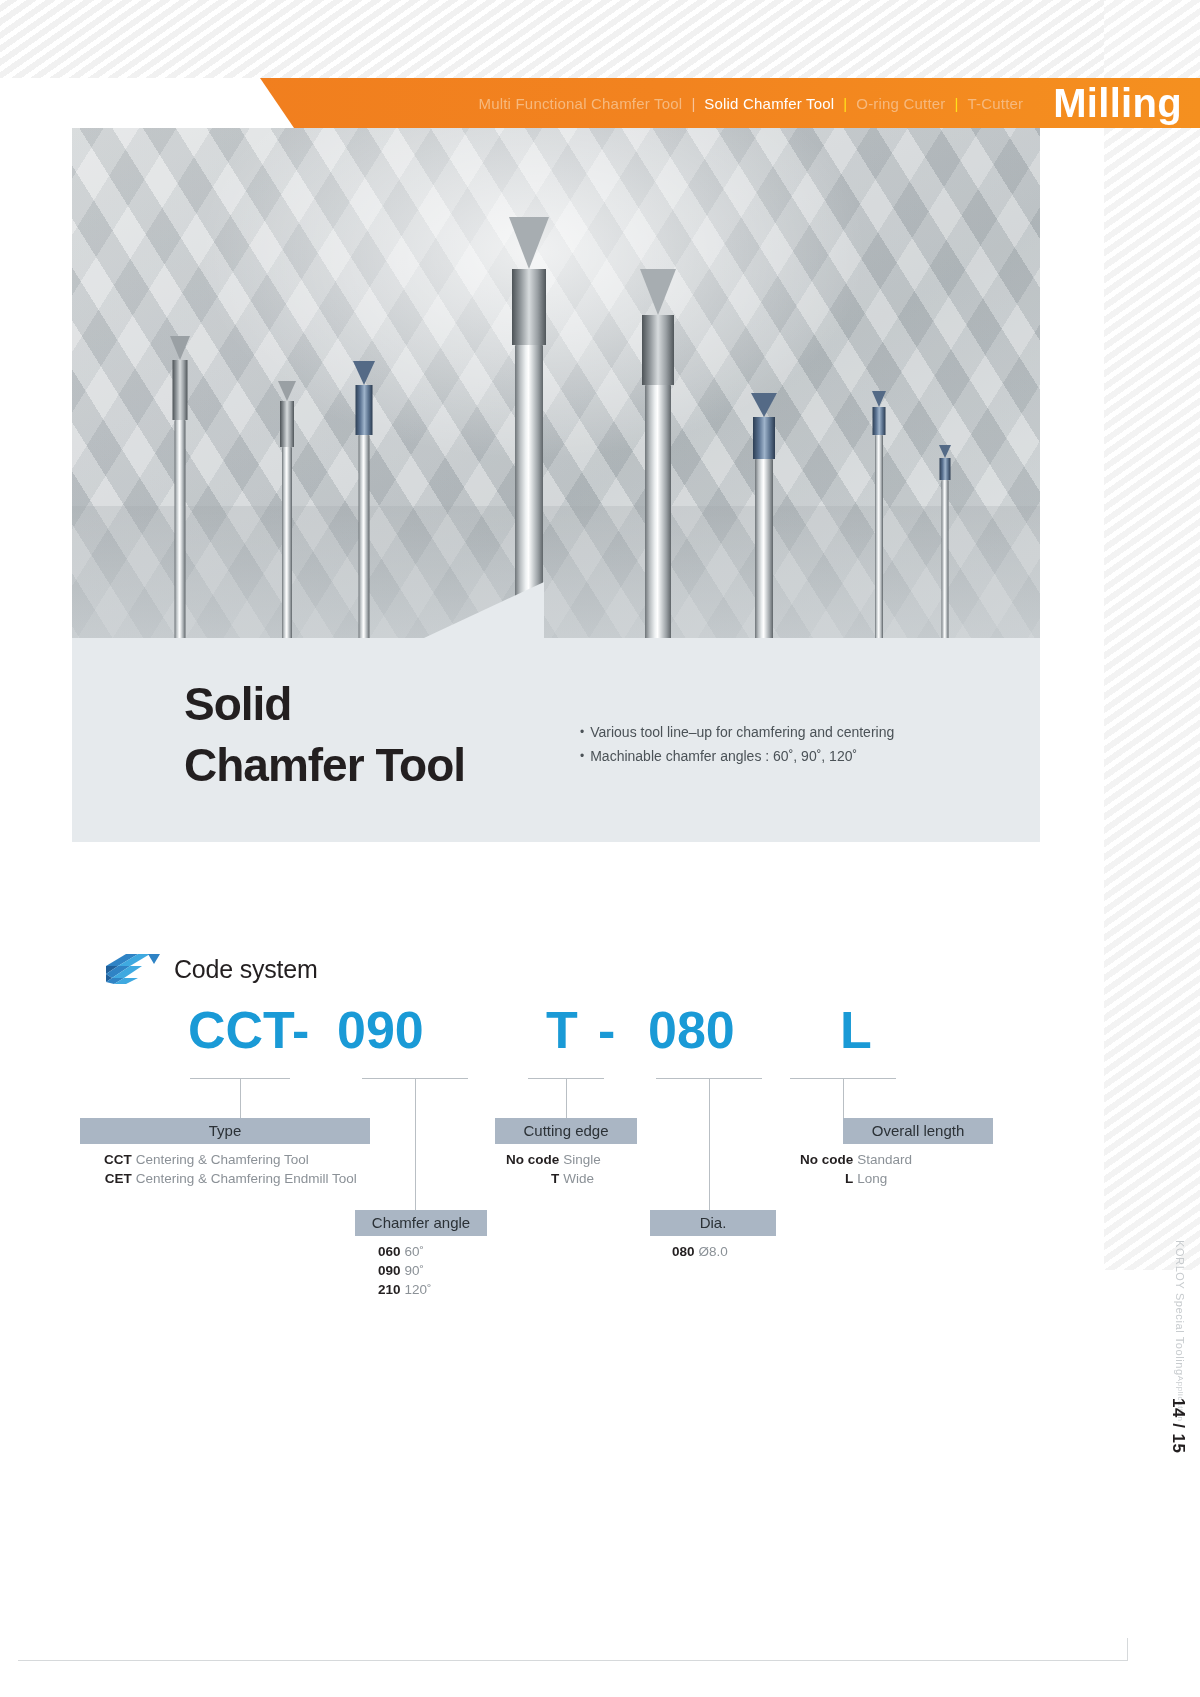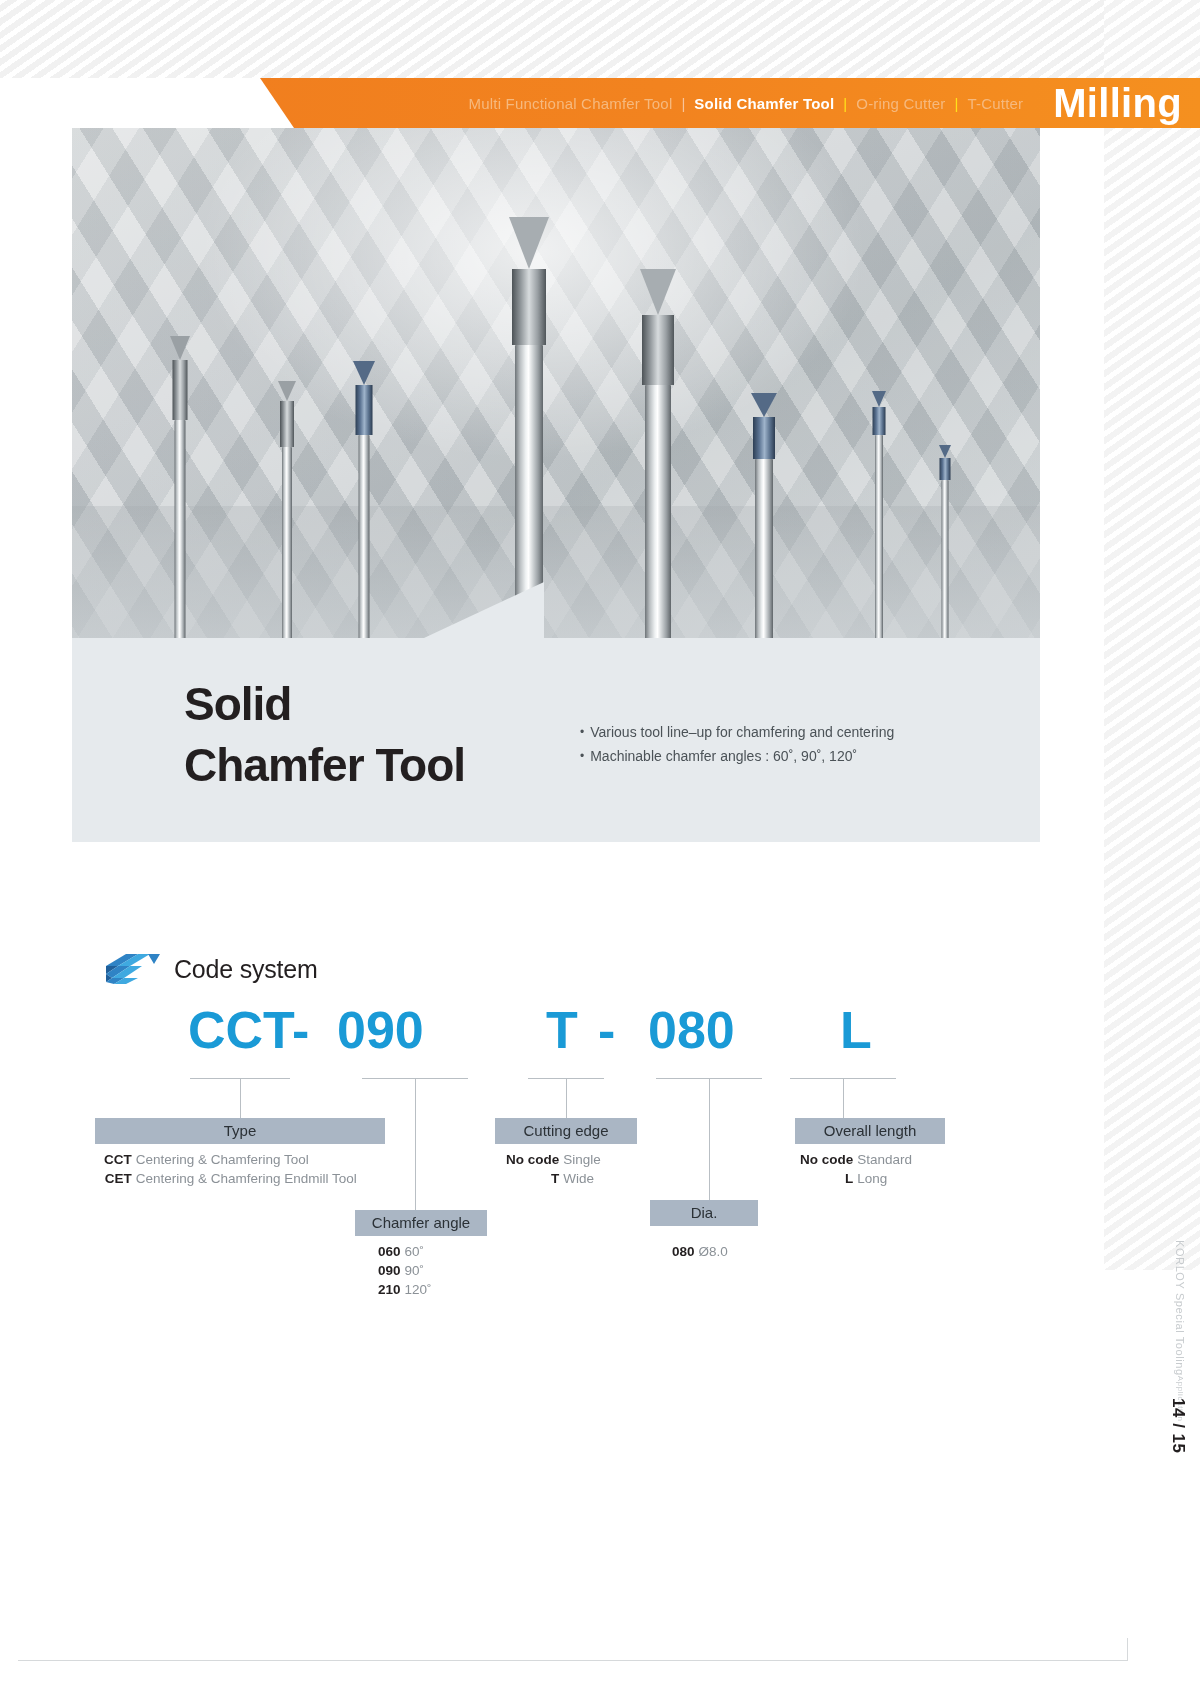--- a/index.html
+++ b/index.html
@@ -73,21 +73,21 @@
     z-index: 6;
   }
   .nav-link {
     font-size: 15px;
     color: #f6b97e;
     letter-spacing: .2px;
     white-space: nowrap;
   }
   .nav-link.active {
     color: #ffffff;
-    font-weight: bold;
+    font-weight: normal;
   }
   .nav-sep {
     color: #f8c49a;
     margin: 0 9px;
     font-size: 15px;
   }
   .nav-sep.bright { color: #ffe11a; }
   .nav-title {
     color: #ffffff;
     font-size: 40px;
@@ -445,21 +445,21 @@
 
   <div class="lead h" style="left:528px; top:78px; width:76px;"></div>
   <div class="lead v" style="left:566px; top:78px; height:40px;"></div>
 
   <div class="lead h" style="left:656px; top:78px; width:106px;"></div>
   <div class="lead v" style="left:709px; top:78px; height:132px;"></div>
 
   <div class="lead h" style="left:790px; top:78px; width:106px;"></div>
   <div class="lead v" style="left:843px; top:78px; height:40px;"></div>
 
-  <div class="cap" style="left:95px; top:118px; width:290px;">Type</div>
+  <div class="cap" style="left:80px; top:118px; width:290px;">Type</div>
   <div class="opts" style="left:104px; top:150px;">
     <table>
       <tbody>
           <tr>
         <td class="k">CCT</td>
         <td class="v">Centering &amp; Chamfering Tool</td>
       </tr>
       <tr>
         <td class="k">CET</td>
         <td class="v">Centering &amp; Chamfering Endmill Tool</td>
@@ -477,21 +477,21 @@
         <td class="v">Single</td>
       </tr>
       <tr>
         <td class="k">T</td>
         <td class="v">Wide</td>
       </tr>
     </tbody>
       </table>
   </div>
 
-  <div class="cap" style="left:795px; top:118px; width:150px;">Overall length</div>
+  <div class="cap" style="left:843px; top:118px; width:150px;">Overall length</div>
   <div class="opts" style="left:800px; top:150px;">
     <table>
       <tbody>
           <tr>
         <td class="k">No code</td>
         <td class="v">Standard</td>
       </tr>
       <tr>
         <td class="k">L</td>
         <td class="v">Long</td>
@@ -513,21 +513,21 @@
         <td class="v">90˚</td>
       </tr>
       <tr>
         <td class="k">210</td>
         <td class="v">120˚</td>
       </tr>
     </tbody>
       </table>
   </div>
 
-  <div class="cap" style="left:650px; top:200px; width:108px;">Dia.</div>
+  <div class="cap" style="left:650px; top:210px; width:126px;">Dia.</div>
   <div class="opts" style="left:672px; top:242px;">
     <table>
       <tbody>
           <tr>
         <td class="k">080</td>
         <td class="v">Ø8.0</td>
       </tr>
     </tbody>
       </table>
   </div>

